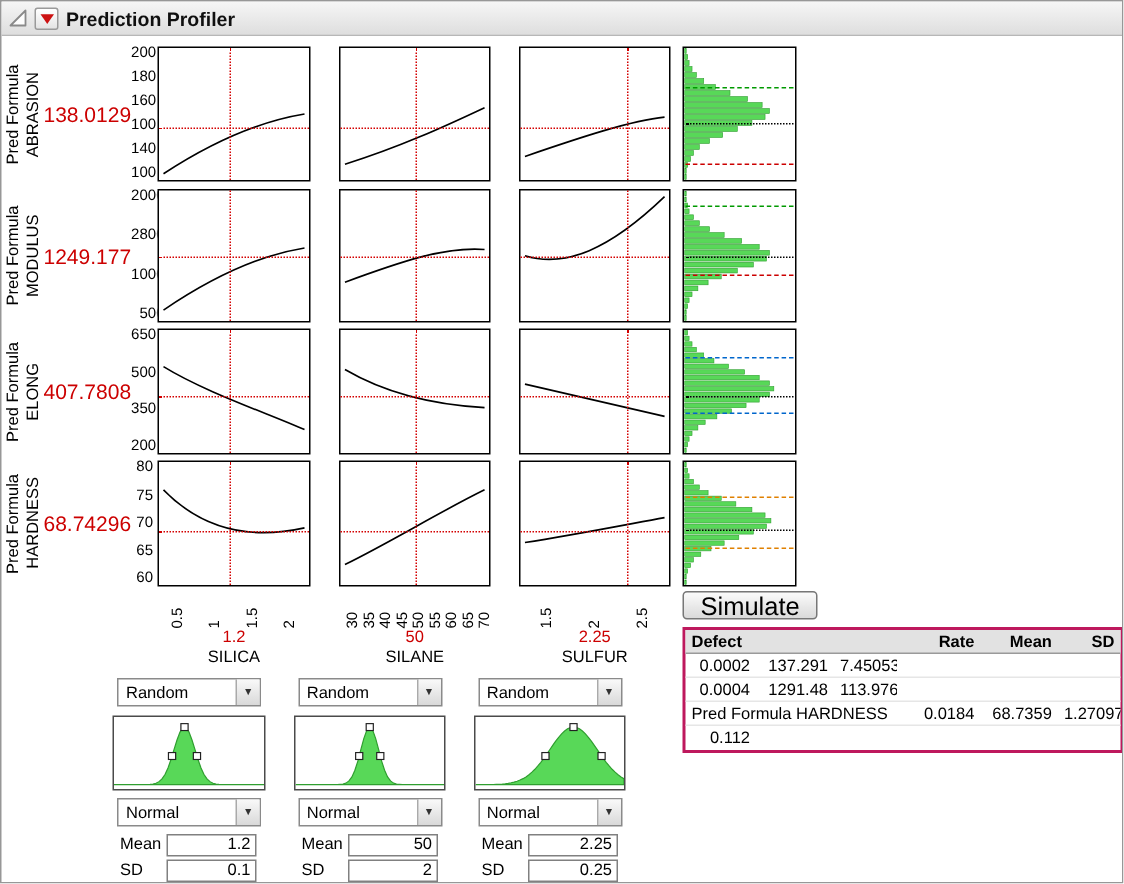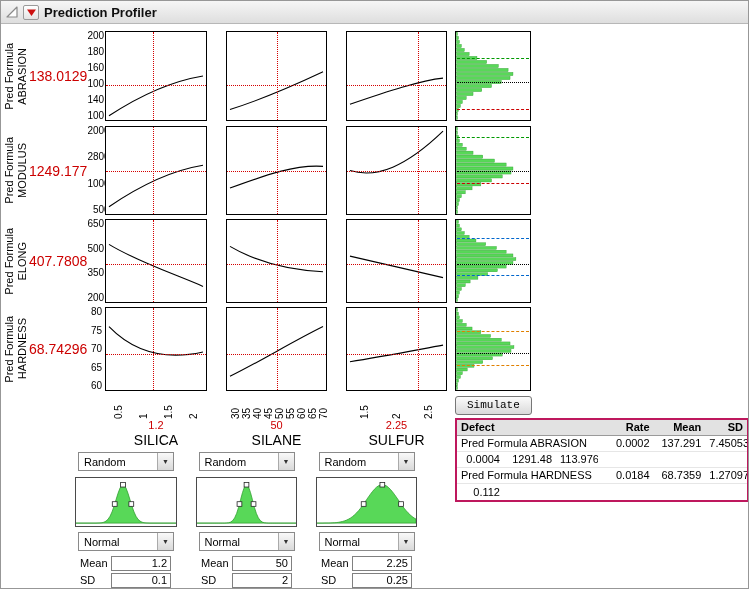--- a/index.html
+++ b/index.html
@@ -50,45 +50,45 @@
 
   .xrow { display:flex; margin-left:102px; height:28px; }
   .xcell { display:flex; justify-content:space-between; padding:1px 8px 0; }
   .xcell.dense { padding:1px 4px 0; }
   .xcell.wide { padding:1px 13px 0; }
   .xtick { writing-mode:vertical-rl; transform:rotate(180deg); font-size:10px;
            line-height:11px; color:#000; }
 
   .vrow,.nrow { display:flex; margin-left:102px; }
   .fval { text-align:center; color:var(--accent-red,#cc0000); font-size:11px; height:13px; }
-  .fname { text-align:center; color:#000; font-size:14px; height:14px; }
+  .fname { text-align:center; color:#000; font-size:11px; height:14px; }
 
   .srow { display:flex; margin-left:72px; }
   .ccell { display:flex; justify-content:center; align-items:center; }
   .combo { width:96px; height:19px; border:1px solid #8a8a8a; background:#fff;
            display:flex; align-items:stretch; font-size:11px; cursor:default; }
   .combo .ctxt { flex:1; display:flex; align-items:center; padding-left:5px; }
   .combo .cbtn { width:16px; background:linear-gradient(#f9f9f9,#d9d9d9);
                  border-left:1px solid #aaa; display:flex; align-items:center;
                  justify-content:center; font-size:7px; color:#333; }
 
   .distbox { width:100%; height:50px; border:1px solid #4a4a4a; background:#fff; }
   .distbox svg { width:100%; height:100%; display:block; }
 
   .frow { display:flex; align-items:center; height:16px; }
   .flabel { width:36px; padding-left:5px; font-size:11px; color:#000; }
   .fld { width:60px; height:15px; border:1px solid #808080; font-size:11px;
          text-align:right; padding-right:3px; font-family:"Liberation Sans",sans-serif; background:#fff; }
 
   
   .rightpanel { position:absolute; left:454px; top:393px; width:294px; }
-  .simbtn { height:19px; padding:0 11px; font-size:11px; color:#000;
+  .simbtn { height:19px; padding:0 11px; font-size:17px; color:#000;
             border:1px solid #777; border-radius:3px; cursor:pointer;
             background:linear-gradient(#fbfbfb,#dadada);
-            font-family:Liberation Mono, monospace; }
+            font-family:Liberation Sans, sans-serif; }
   .dtable { margin-top:3px; border:2px solid #be185d; background:#fff; font-size:11px; }
   .trow { display:flex; height:16px; align-items:center; border-bottom:1px solid #e6e6e6; }
   .trow:last-child { border-bottom:none; }
   .trow.thead { background:#e2e2e2; font-weight:bold; border-bottom:1px solid #9a9a9a; }
   .tcell { padding:0 4px; white-space:nowrap; overflow:hidden; }
   .c0 { width:151px; text-align:left; }
   .c1 { width:47px;  text-align:right; }
   .c2 { width:52px;  text-align:right; }
   .c3 { width:42px;  text-align:right; }
 </style>
@@ -523,21 +523,20 @@
   <div class="rightpanel">
     <button class="simbtn">Simulate</button>
     <div class="dtable">
         <div class="trow thead">
           <span class="tcell c0">Defect</span>
           <span class="tcell c1">Rate</span>
           <span class="tcell c2">Mean</span>
           <span class="tcell c3">SD</span>
         </div>
         <div class="trow">
-          <span class="tcell c0">Pred Formula ABRASION</span>
           <span class="tcell c1">0.0002</span>
           <span class="tcell c2">137.291</span>
           <span class="tcell c3">7.45053</span>
         </div>
         <div class="trow">
           <span class="tcell c1">0.0004</span>
           <span class="tcell c2">1291.48</span>
           <span class="tcell c3">113.976</span>
         </div>
         <div class="trow">

